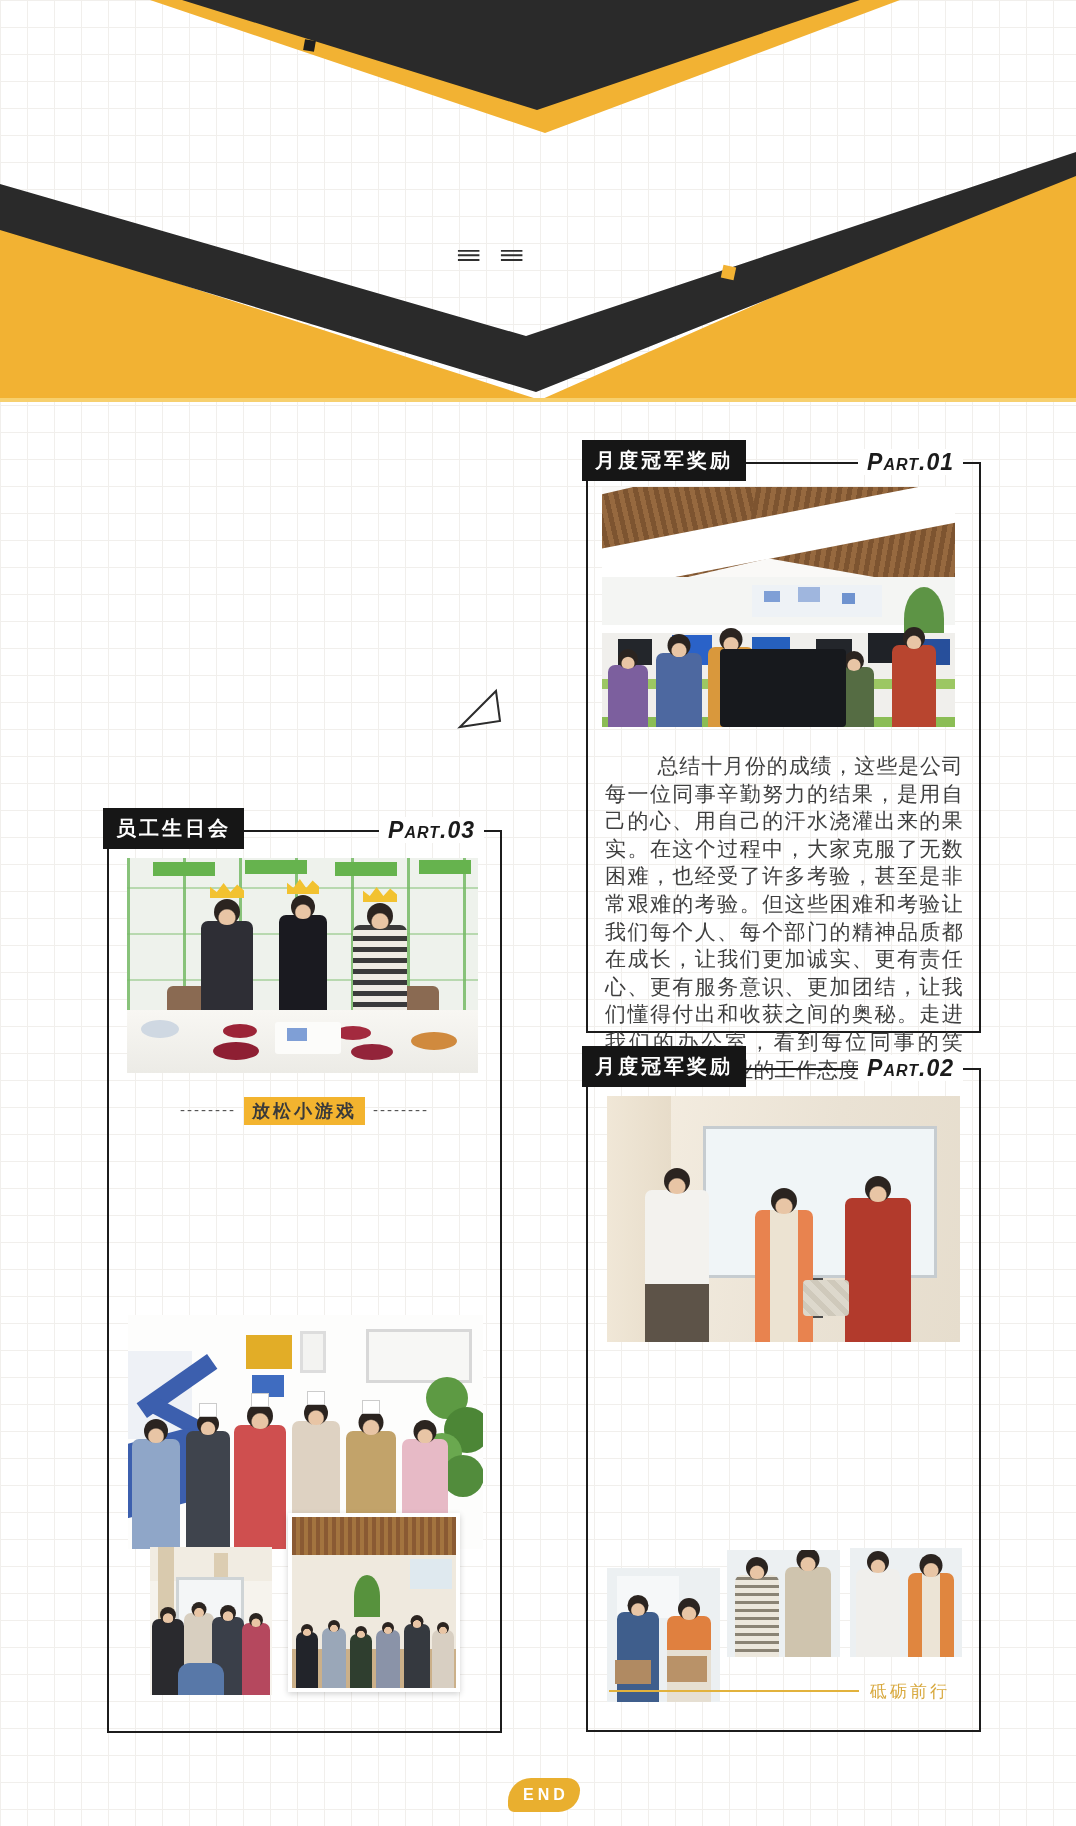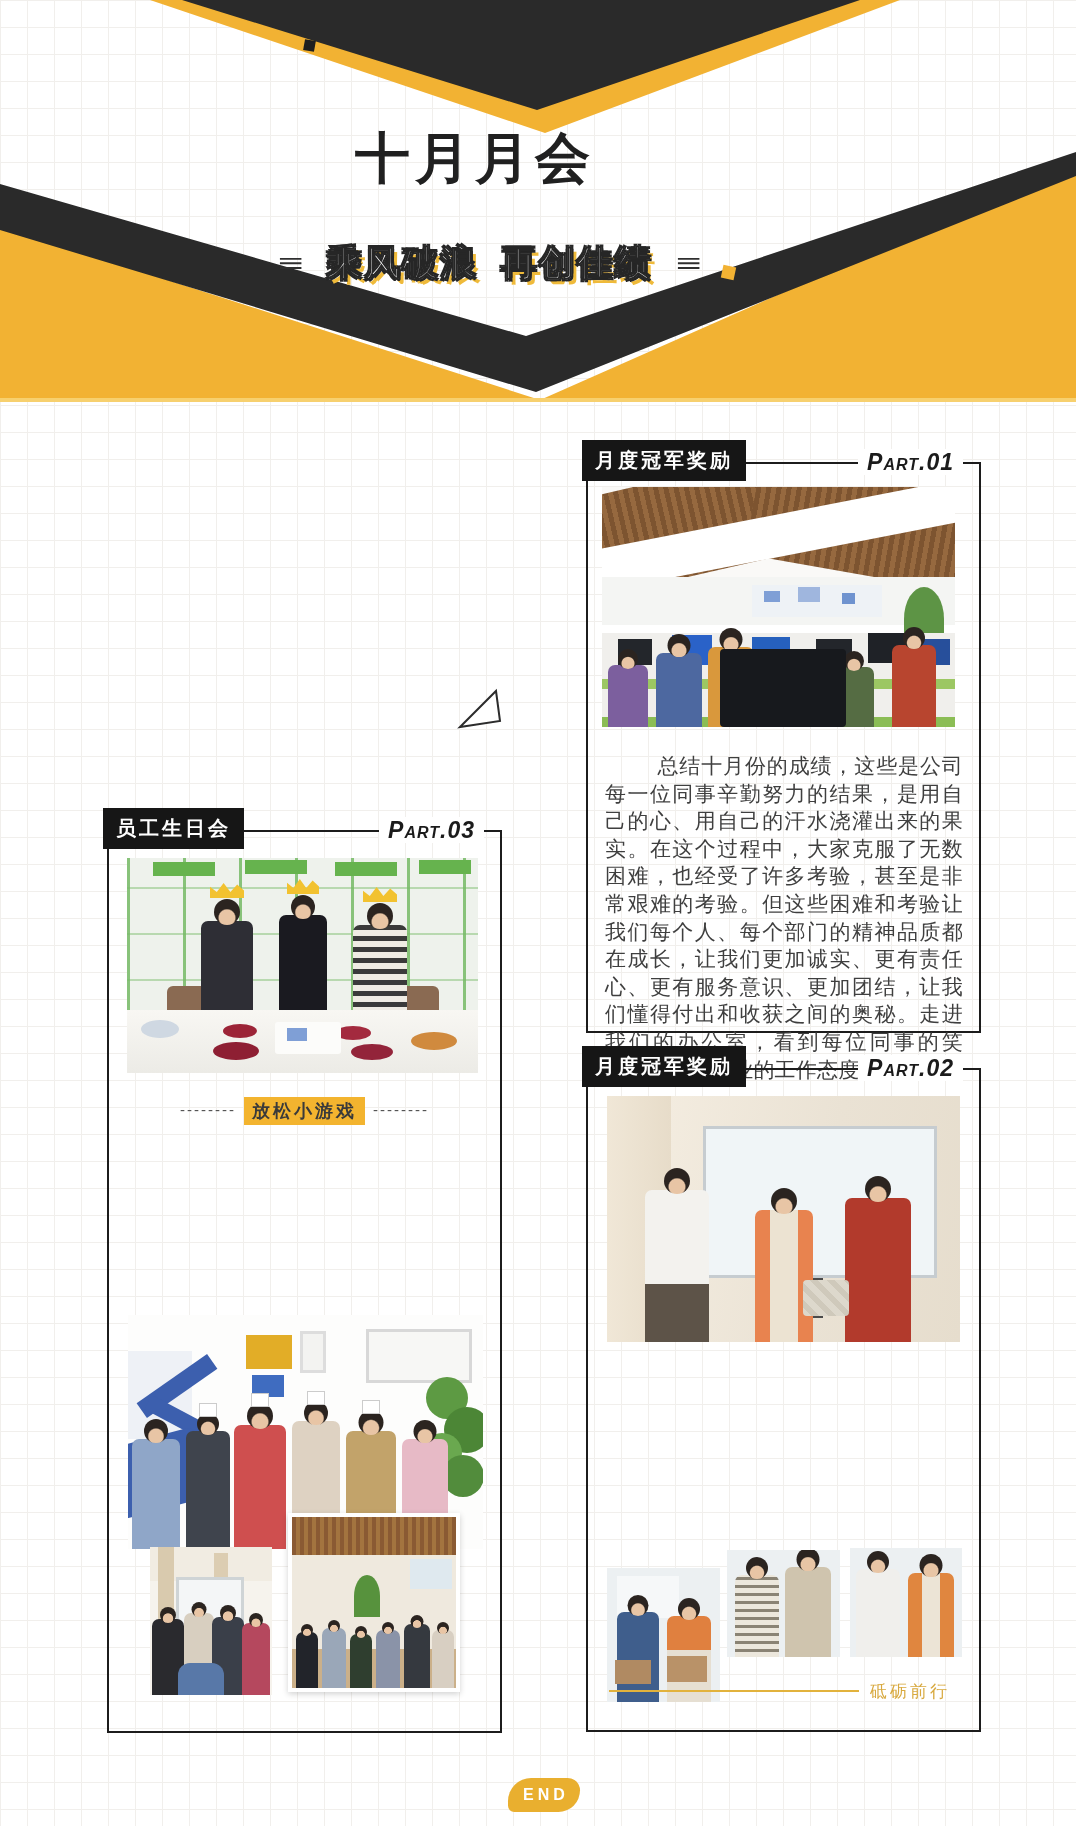--- a/index.html
+++ b/index.html
@@ -114,25 +114,23 @@
   <div class="art">
     <div class="shape chev-yellow-top"></div>
     <div class="shape chev-dark-top"></div>
     <div class="shape band-yellow"></div>
     <div class="shape band-dark"></div>
     <div class="band-bottom-line"></div>
     <div class="sq sq-dark"></div>
     <div class="sq sq-yellow"></div>
   </div>
 
-  <div class="main-title">十月月会</div>
 
   <div class="subtitle-row">
     <span class="subtitle-decor">≡</span>
-    <span class="subtitle-text">乘风破浪 再创佳绩</span>
     <span class="subtitle-decor">≡</span>
   </div>
 
   <svg class="note-fold" viewBox="0 0 46 46">
     <path d="M3 41 L39 5 L43 35 Z" fill="#ffffff" stroke="#2c2c2c" stroke-width="2"></path>
   </svg>
 
   <div class="section" id="sec-review">
     <div class="sec-label">月度冠军奖励</div>
     <div class="part-label">Part.01</div>

